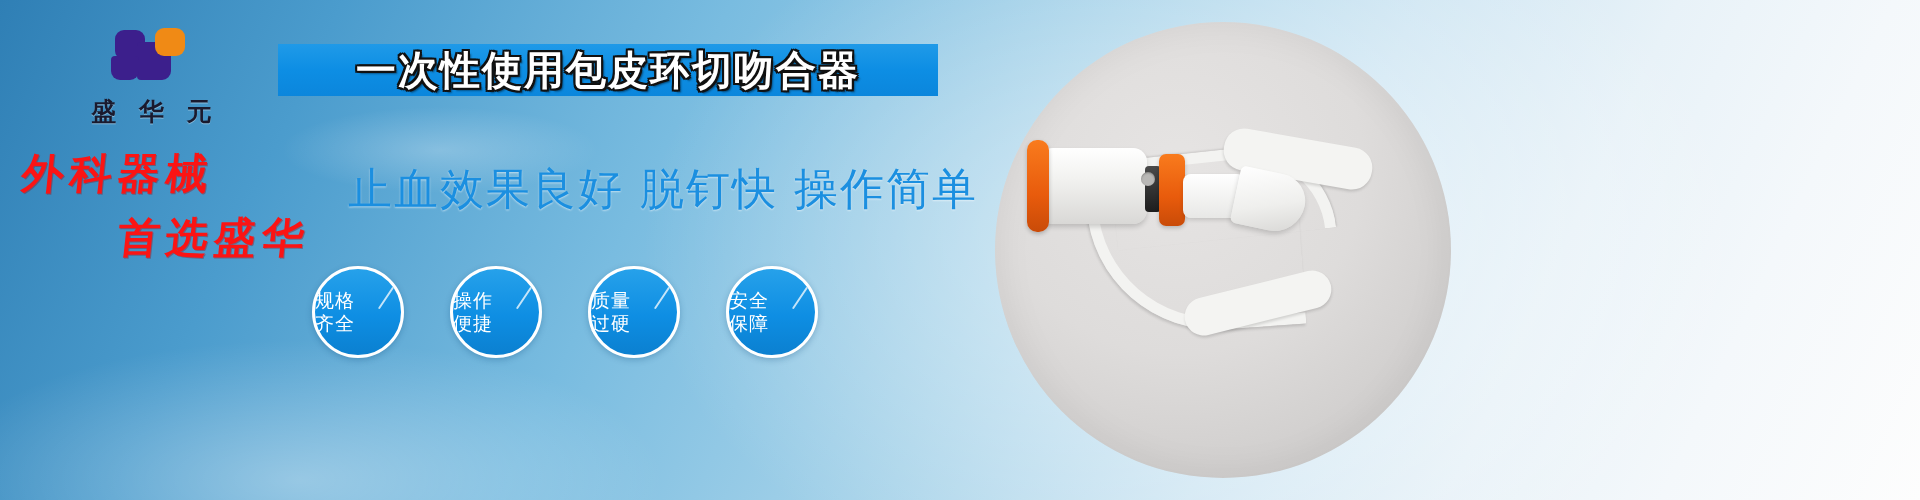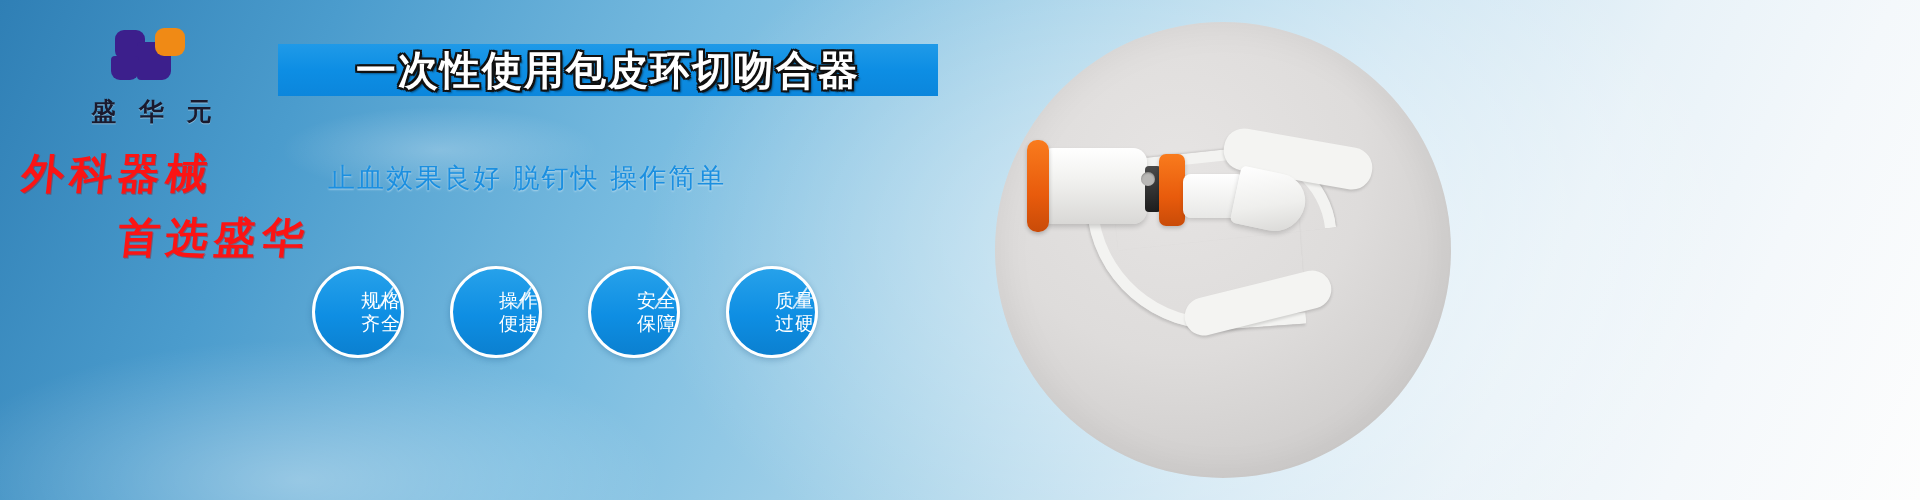--- a/index.html
+++ b/index.html
@@ -64,35 +64,35 @@
     font-size:42px;letter-spacing:6px;
     transform:skewX(-6deg);
     text-shadow:1px 1px 0 rgba(160,0,0,.35);
     white-space:nowrap;
   }
   .callig .l1{margin-left:0px;}
   .callig .l2{margin-left:96px;margin-top:8px;}
 
   
   .subtitle{
-    position:absolute;left:328px;top:160px;width:700px;
-    color:#1b8fe0;font-size:27px;font-weight:400;letter-spacing:2px;
+    position:absolute;left:348px;top:160px;width:700px;
+    color:#1b8fe0;font-size:44px;font-weight:400;letter-spacing:2px;
     font-family:"DejaVu Sans","Liberation Sans",sans-serif;
     white-space:nowrap;
     text-shadow:0 1px 2px rgba(255,255,255,.55);
   }
 
   
   .circles{position:absolute;left:312px;top:266px;height:92px;display:flex;gap:46px;}
   .badge{
     position:relative;width:92px;height:92px;border-radius:50%;
     background:linear-gradient(180deg,#26a1ea 0%,#0e8ee3 55%,#0b80d0 100%);
     border:3px solid #ffffff;
     box-sizing:border-box;
-    display:flex;flex-direction:column;align-items:flex-end;justify-content:center;
+    display:flex;flex-direction:column;align-items:flex-start;justify-content:center;
     box-shadow:0 2px 6px rgba(10,70,120,.28);
   }
   .badge::after{
     content:"";position:absolute;right:14px;top:16px;width:2px;height:26px;
     background:rgba(255,255,255,.75);transform:rotate(34deg);border-radius:2px;
   }
   .badge .bl{
     color:#ffffff;font-size:19px;line-height:23px;font-weight:400;letter-spacing:1px;
     font-family:"DejaVu Sans","Liberation Sans",sans-serif;
   }
@@ -194,26 +194,26 @@
   <div class="circles">
     <div class="badge">
       <span class="bl">规格</span>
       <span class="bl">齐全</span>
     </div>
     <div class="badge">
       <span class="bl">操作</span>
       <span class="bl">便捷</span>
     </div>
     <div class="badge">
+      <span class="bl">质量</span>
+      <span class="bl">过硬</span>
+    </div>
+    <div class="badge">
       <span class="bl">安全</span>
       <span class="bl">保障</span>
-    </div>
-    <div class="badge">
-      <span class="bl">质量</span>
-      <span class="bl">过硬</span>
     </div>
   </div>
 
   <div class="product">
     <div class="dev arm-top"></div>
     <div class="dev arm-top2"></div>
     <div class="dev arm-bot"></div>
     <div class="dev arm-bot2"></div>
     <div class="dev barrel"></div>
     <div class="dev ring-orange"></div>

